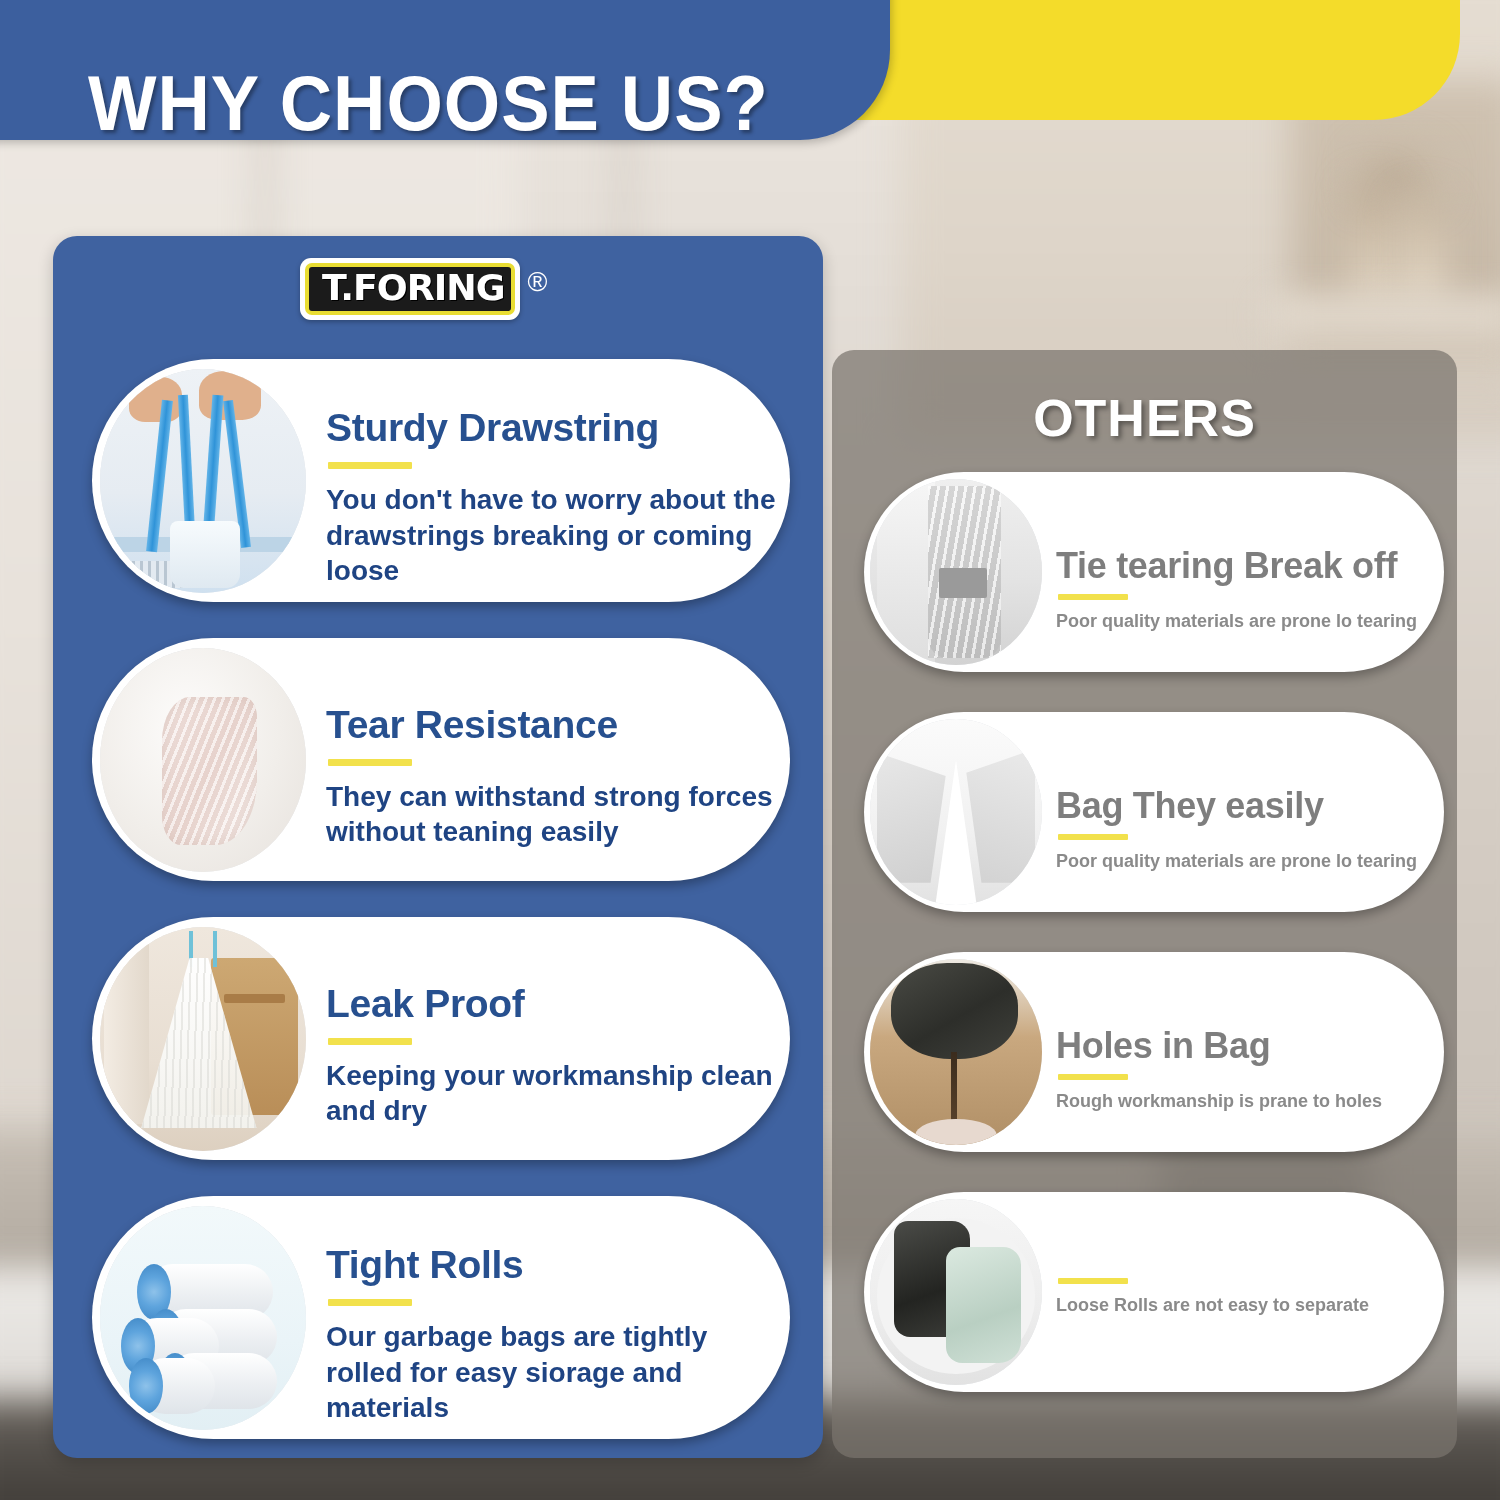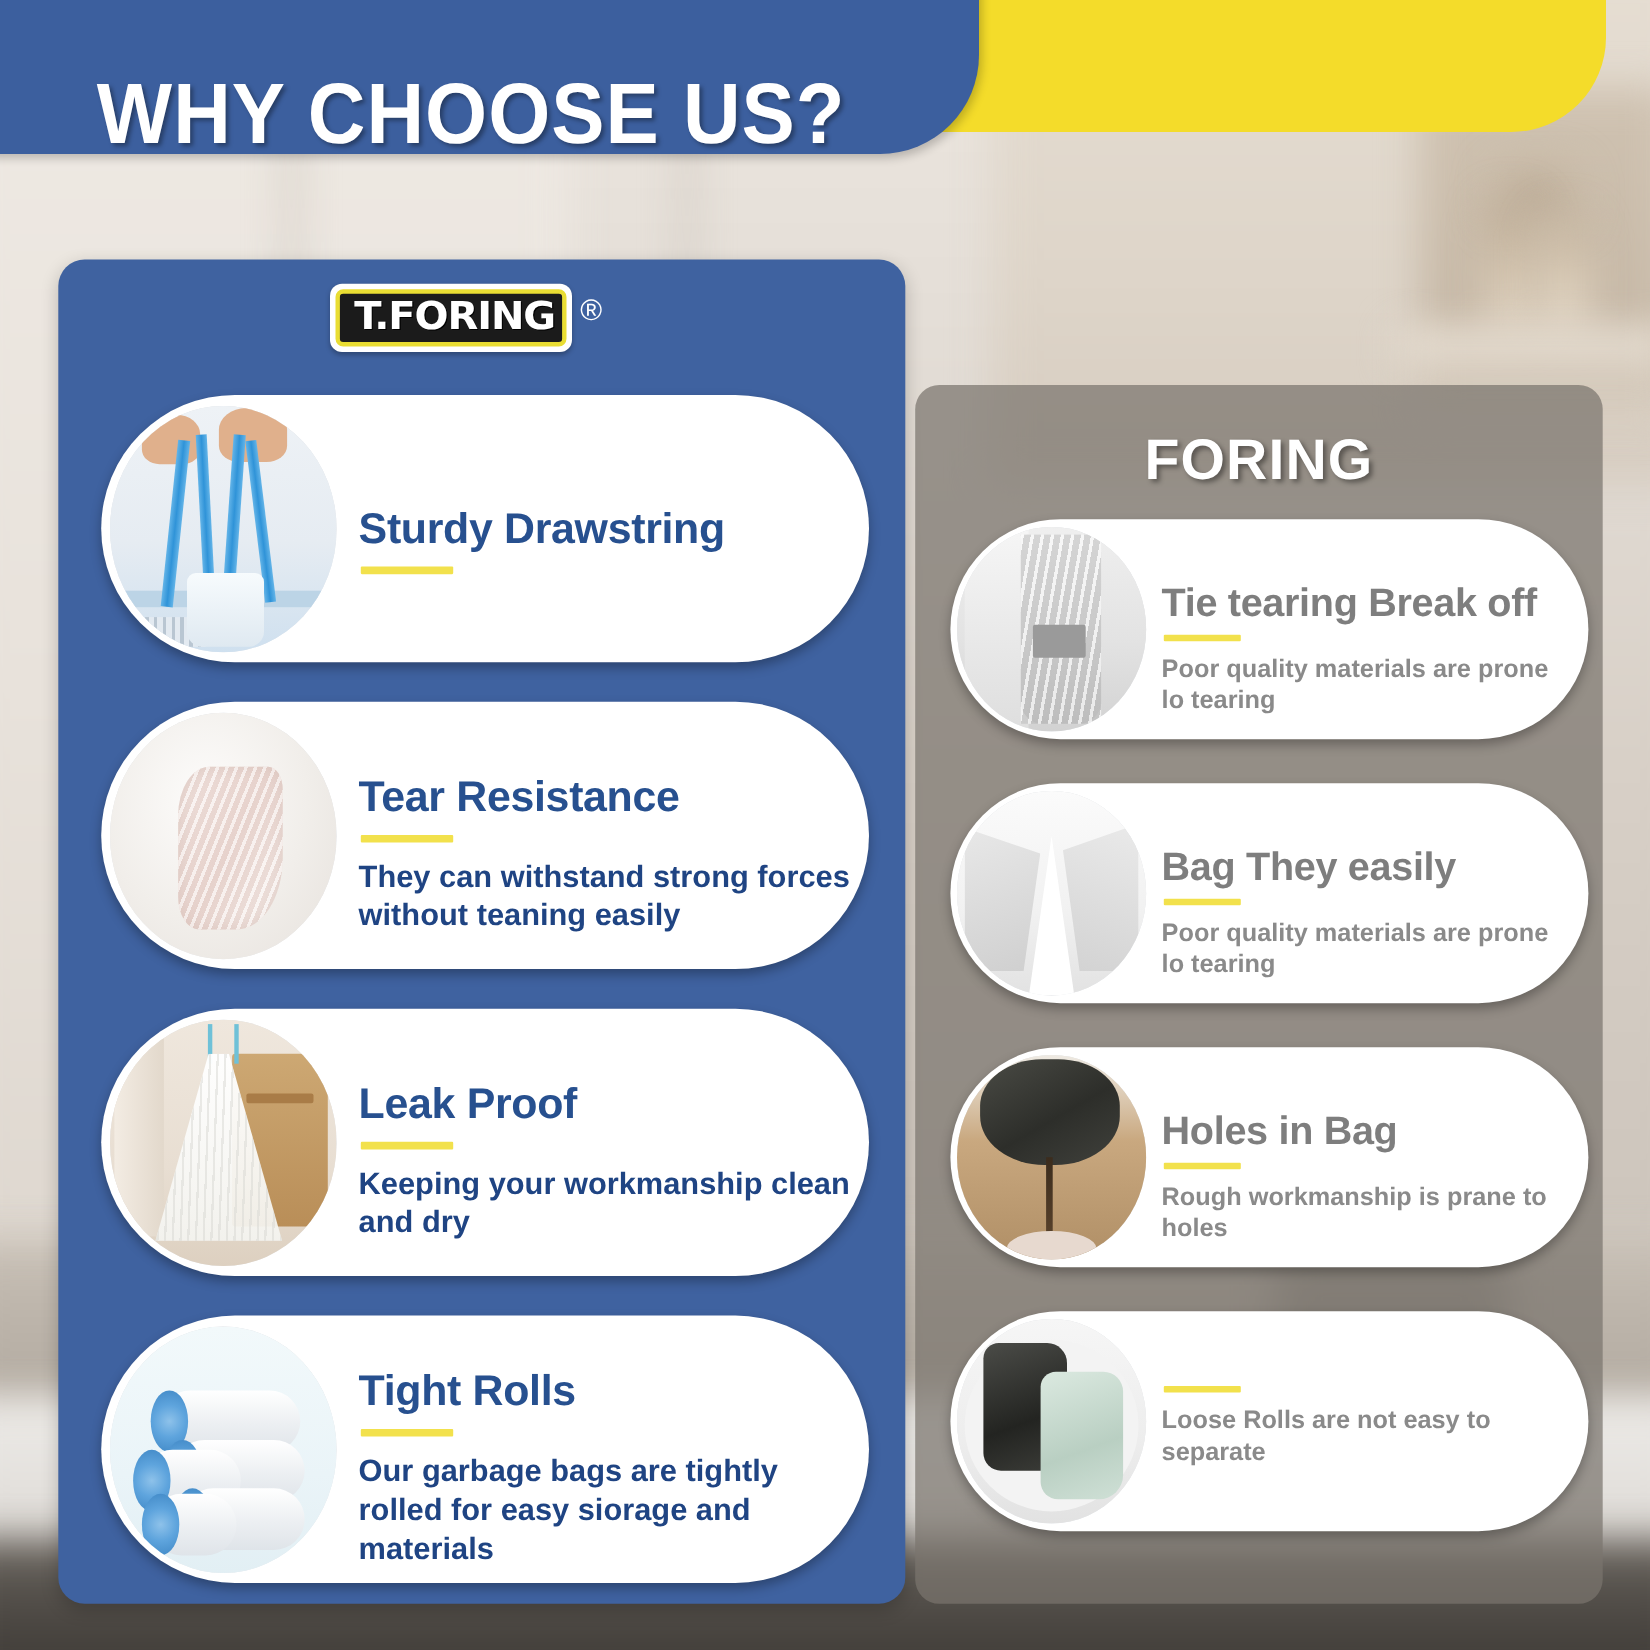--- a/index.html
+++ b/index.html
@@ -192,21 +192,21 @@
   .rule {
     width: 84px; height: 7px; background: #f2e14c;
     margin: 13px 0 13px 2px; border-radius: 1px;
   }
   .card-other .rule { width: 70px; height: 6px; margin: 10px 0 10px 2px; }
 
   .card-desc {
     font-size: 28px; font-weight: 600; color: #1f4483;
     line-height: 1.27;
   }
-  .card-other .card-desc { font-size: 23px; color: #8a8a8a; font-weight: 600; }
+  .card-other .card-desc { font-size: 18px; color: #8a8a8a; font-weight: 600; }
 
   .others-title {
     position: absolute; left: 832px; top: 388px; width: 625px;
     text-align: center;
     font-size: 52px; font-weight: 700; color: #ffffff;
     letter-spacing: 1px;
     text-shadow: 3px 3px 5px rgba(0,0,0,.4);
   }
 
   
@@ -343,39 +343,40 @@
 
 <div class="logo-wrap">
   <div class="logo-plate">
     <div class="logo-inner">
       <div class="logo-text">T.FORING</div>
     </div>
   </div>
   <div class="logo-reg">®</div>
 </div>
 
-<div class="others-title">FORING</div>
+<div class="others-title">OTHERS</div>
 
 <div class="card card-ours" style="top:359px;height:243px;">
   <div class="thumb">
     <div class="ph t1">
       <div class="counter"></div>
       <div class="vent"></div>
       <div class="hand" style="left:14%;top:4%;width:26%;height:20%;"></div>
       <div class="hand" style="left:48%;top:1%;width:30%;height:22%;"></div>
       <div class="band" style="left:26%;top:14%;width:11px;height:68%;transform:rotate(6deg);"></div>
       <div class="band" style="left:40%;top:12%;width:10px;height:70%;transform:rotate(-3deg);"></div>
       <div class="band" style="left:52%;top:12%;width:11px;height:70%;transform:rotate(4deg);"></div>
       <div class="band" style="left:64%;top:14%;width:10px;height:66%;transform:rotate(-7deg);"></div>
       <div class="bag"></div>
     </div>
   </div>
   <div class="card-body">
     <div class="card-title">Sturdy Drawstring</div>
     <div class="rule"></div>
+    <div class="card-desc">You don't have to worry about the drawstrings breaking or coming loose</div>
   </div>
 </div>
 
 <div class="card card-ours" style="top:638px;height:243px;">
   <div class="thumb">
     <div class="ph t2">
         <div class="film"></div>
       </div>
   </div>
   <div class="card-body">

